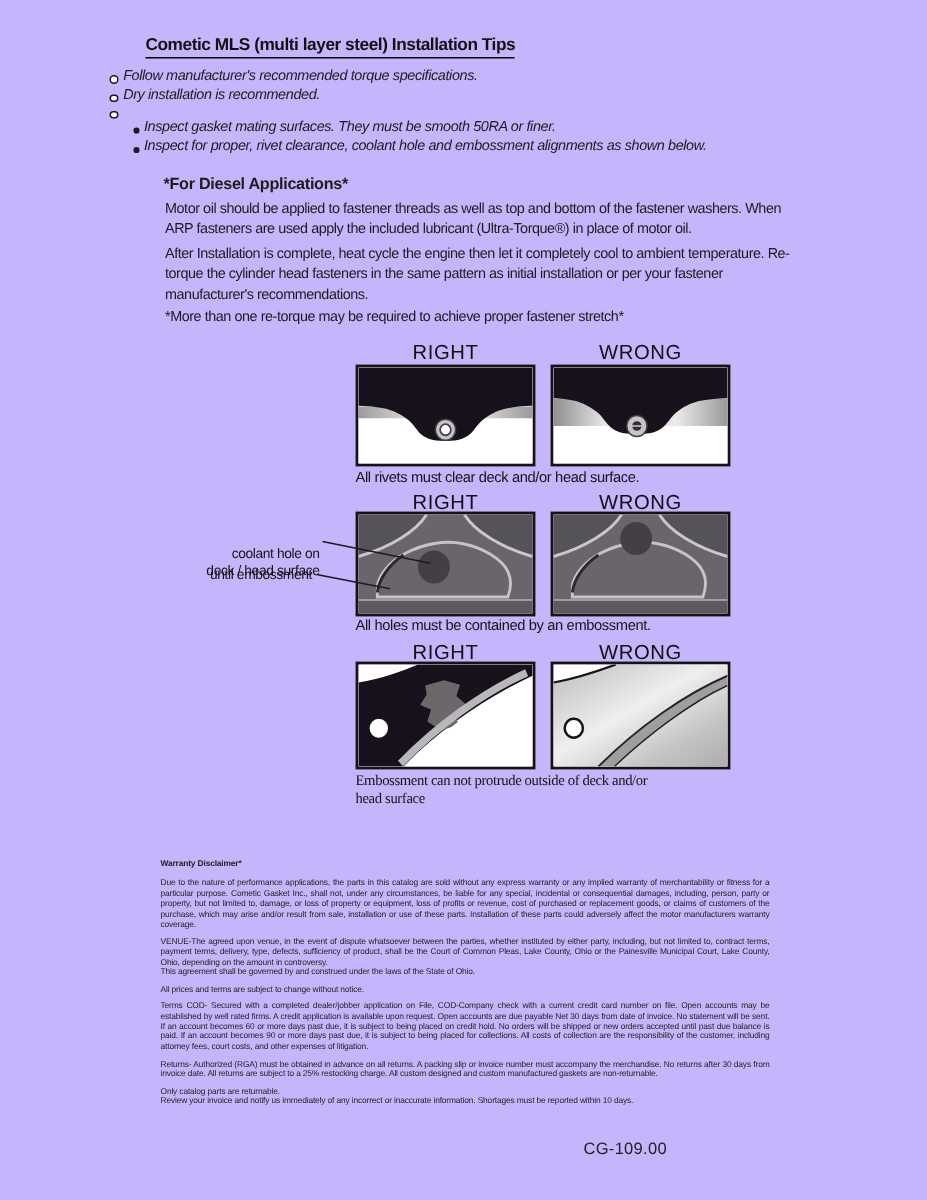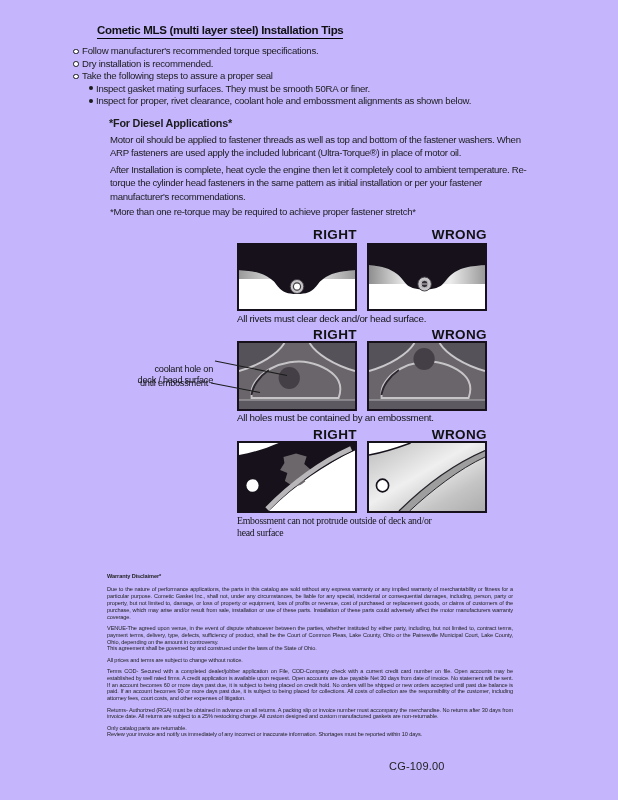--- a/index.html
+++ b/index.html
@@ -8,38 +8,38 @@
     font-family:"Liberation Sans","DejaVu Sans",sans-serif;color:#1c1c1c;
   }
   .abs{position:absolute;}
   
   .doc-title{
     left:97px;top:24px;font-size:11.5px;font-weight:bold;letter-spacing:-0.3px;
     border-bottom:1.5px solid #000;padding-bottom:2px;color:#111;white-space:nowrap;
   }
   
   .bullets{left:73px;top:45px;width:500px;font-size:9.6px;letter-spacing:-0.25px;}
-  .b-row{display:flex;align-items:flex-start;line-height:12.5px;white-space:nowrap;}
+  .b-row{display:flex;align-items:center;line-height:12.5px;white-space:nowrap;font-style:italic;}
   .b-row.sub{margin-left:16px;}
   .dot-open{
     flex:0 0 auto;width:3.6px;height:3.6px;border:1px solid #1c1c1c;border-radius:50%;
     margin:3.6px 3.5px 0 0;background:#fff;
   }
   .dot-fill{
     flex:0 0 auto;width:3.8px;height:3.8px;border-radius:50%;
     margin:3.8px 3.2px 0 0;background:#1c1c1c;
   }
   
   .sec-head{left:109px;top:117px;font-size:10.8px;font-weight:bold;letter-spacing:-0.2px;}
   .para{left:110px;width:424px;font-size:9.6px;line-height:13.4px;letter-spacing:-0.3px;}
   .p1{top:133px;}
   .p2{top:163px;}
   .p3{top:205px;white-space:nowrap;}
   
-  .fig-label{width:120px;text-align:right;font-size:13.5px;letter-spacing:0.4px;color:#111;font-weight:bold;}
+  .fig-label{width:120px;text-align:center;font-size:13.5px;letter-spacing:0.4px;color:#111;}
   .fig-box{
     width:120px;box-sizing:border-box;border:2px solid #16111b;background:#fff;
   }
   .fig-box svg{display:block;width:100%;height:100%;}
   .fig-caption{font-size:9.8px;letter-spacing:-0.25px;color:#141414;line-height:11.6px;}
   .callout{text-align:right;font-size:9.2px;letter-spacing:-0.25px;line-height:10.6px;color:#141414;}
   .leader-overlay{left:0;top:0;pointer-events:none;}
   
   .fineprint{left:107px;top:573px;width:406px;font-size:5.6px;line-height:6.85px;
     letter-spacing:-0.1px;color:#242424;text-align:justify;}
@@ -60,21 +60,20 @@
     <div class="b-row">
       <span class="dot-open"></span>
       <span>Follow manufacturer's recommended torque specifications.</span>
     </div>
     <div class="b-row">
       <span class="dot-open"></span>
       <span>Dry installation is recommended.</span>
     </div>
     <div class="b-row">
       <span class="dot-open"></span>
-      <span>Take the following steps to assure a proper seal</span>
     </div>
     <div class="b-row sub">
       <span class="dot-fill"></span>
       <span>Inspect gasket mating surfaces.  They must be smooth 50RA or finer.</span>
     </div>
     <div class="b-row sub">
       <span class="dot-fill"></span>
       <span>Inspect for proper, rivet clearance, coolant hole and embossment alignments as shown below.</span>
     </div>
   </div>

